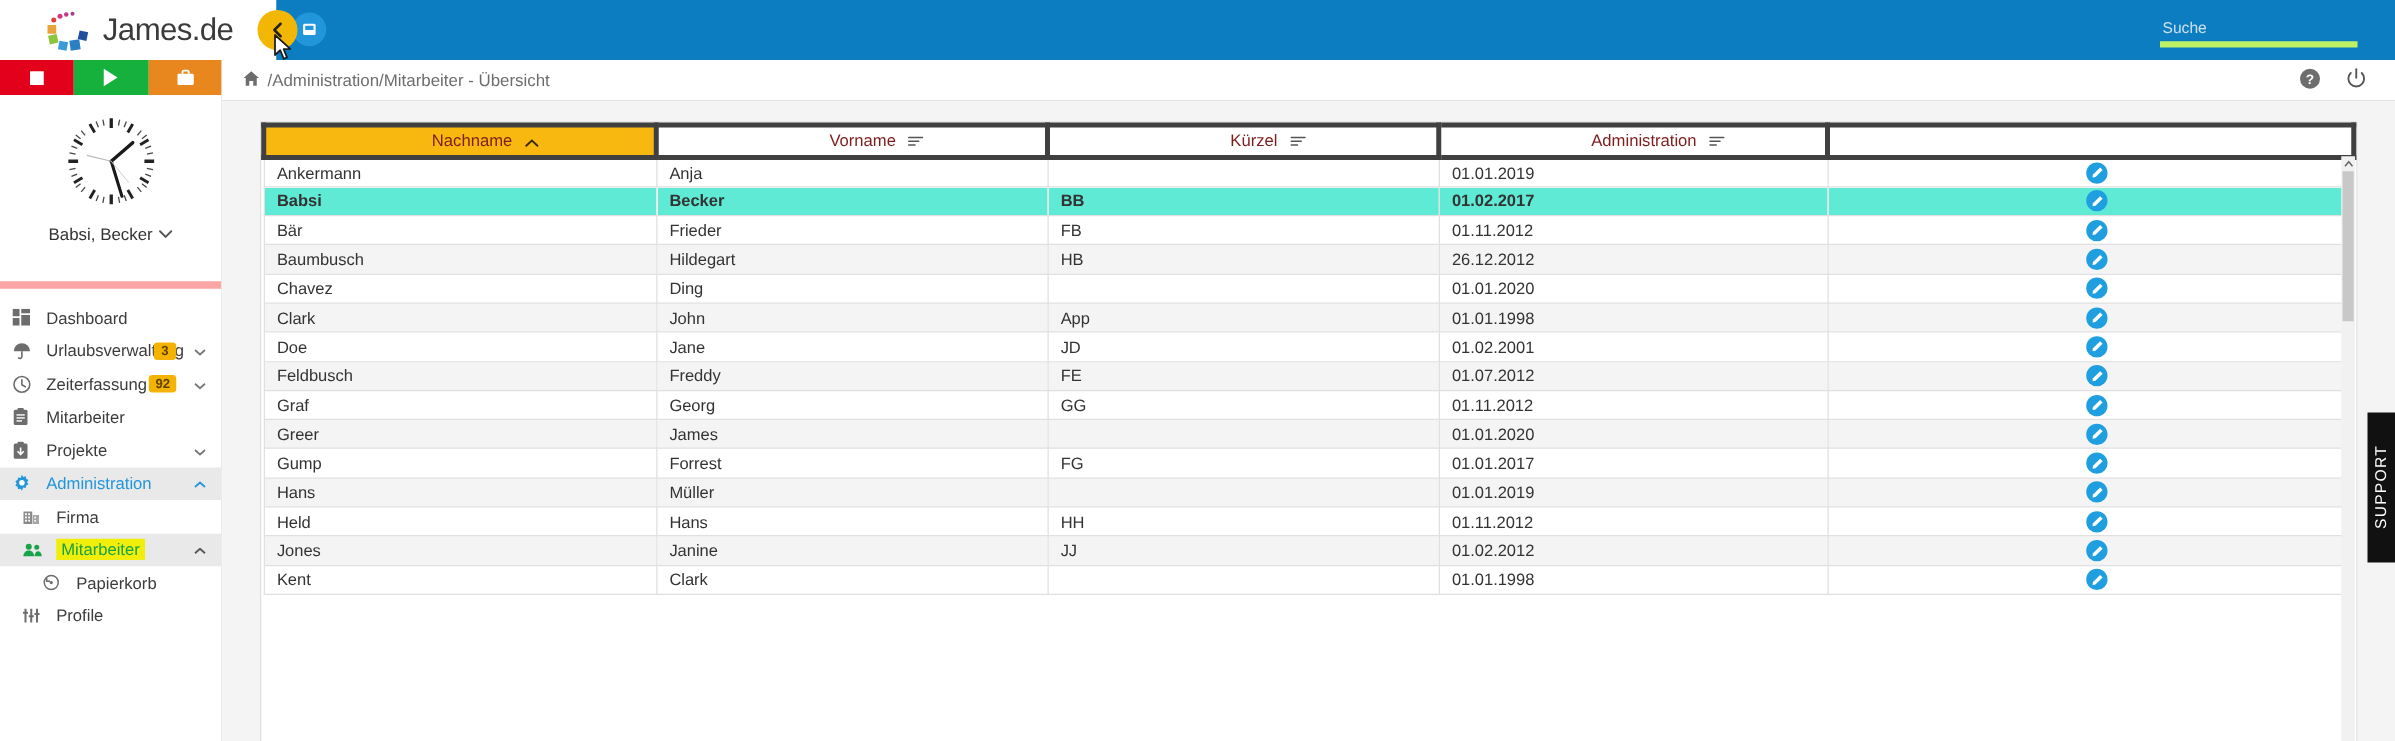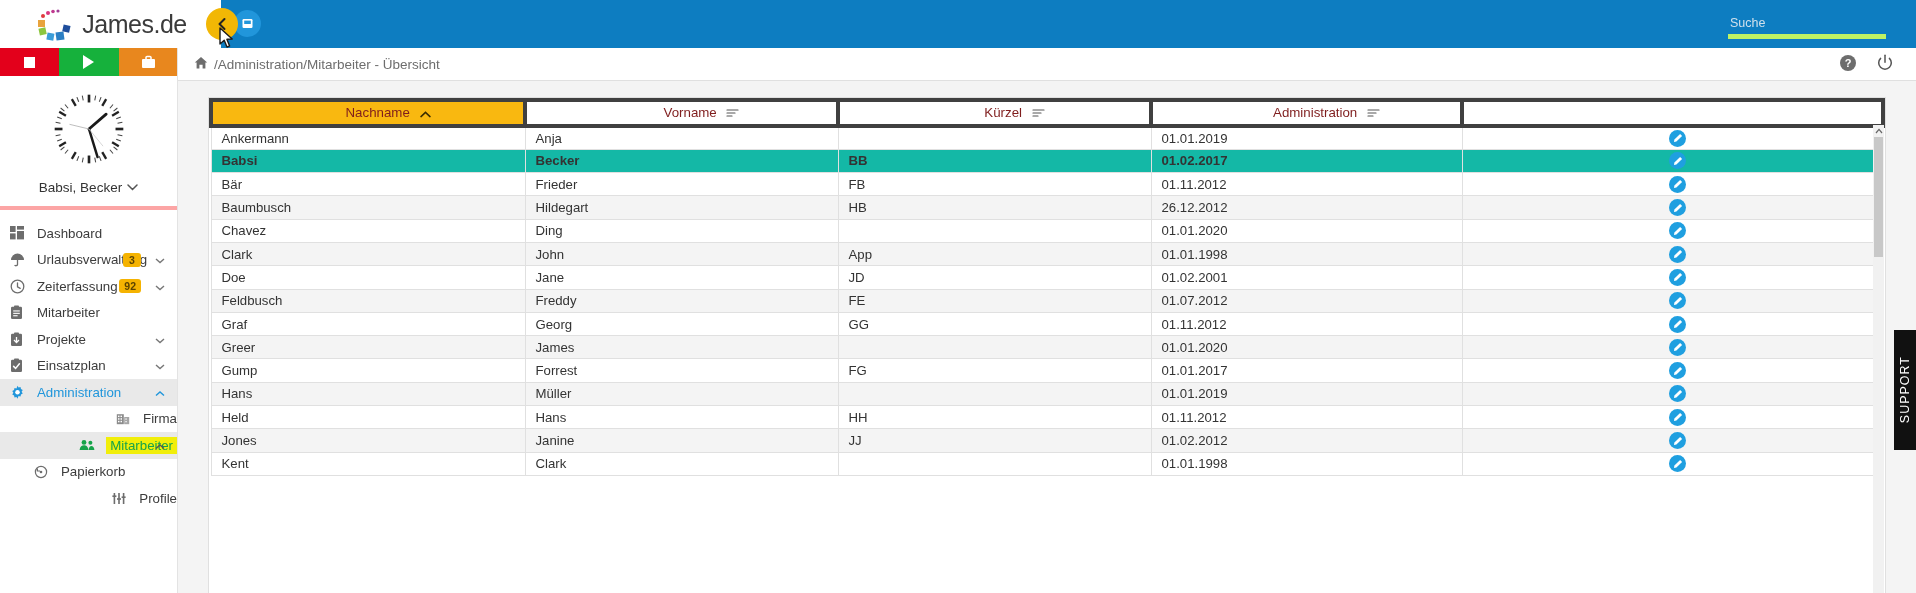--- a/index.html
+++ b/index.html
@@ -54,39 +54,39 @@
     background: #ffffff; border-right: 1px solid #e3e3e3; overflow: hidden;
   }
   .status-bar { display: flex; height: 28px; width: 178px; }
   .status-seg { flex: 1; display: flex; align-items: center; justify-content: center; cursor: pointer; }
   .seg-stop { background: #e3001b; }
   .seg-play { background: #16b13c; }
   .seg-case { background: #e8871e; }
   .sq { width: 11px; height: 11px; background: #fff; }
   .tri { width: 0; height: 0; border-left: 11px solid #fff; border-top: 7px solid transparent; border-bottom: 7px solid transparent; }
 
-  .user-block { padding: 14px 0 10px 0; text-align: center; border-bottom: 4px solid #fca5a5; }
+  .user-block { padding: 14px 0 28px 0; text-align: center; border-bottom: 6px solid #fca5a5; }
   .clock { width: 78px; height: 78px; margin: 0 auto 6px auto; }
   .user-name { font-size: 13.5px; color: #333; display: inline-flex; align-items: center; gap: 5px; cursor: pointer; }
 
   .nav { padding-top: 10px; }
   .nav-item {
     display: flex; align-items: center; height: 26.5px; padding-left: 10px;
     font-size: 13.3px; color: #3c3c3c; cursor: pointer; position: relative;
   }
   .nav-item .ic { width: 21px; display: flex; align-items: center; justify-content: flex-start; flex: 0 0 21px; }
   .nav-item .lbl { margin-left: 6px; white-space: nowrap; }
   .nav-item.active { background: #e9e9e9; color: #2196db; }
   .nav-item.active .lbl { color: #2196db; }
   .nav-item .badge {
     position: absolute; right: 36px; background: #f5b301; color: #5b4300;
     font-size: 10.5px; font-weight: bold; border-radius: 3px; padding: 1px 5px; min-width: 18px; text-align: center;
   }
   .nav-item .chev { position: absolute; right: 12px; }
-  .nav-sub { padding-left: 18px; justify-content: flex-end; }
+  .nav-sub { padding-left: 18px; }
   .nav-sub2 { padding-left: 34px; }
   .nav-item.highlight .lbl { background: #f1ee0a; color: #16a34a; font-weight: normal; padding: 1px 4px; }
   .nav-item.highlight { background: #e9e9e9; }
 
   
   .content { position: absolute; top: 48px; left: 178px; width: 1738px; height: 545px; background: #ffffff; }
   .breadcrumb {
     height: 33px; display: flex; align-items: center; padding-left: 16px;
     font-size: 13.5px; color: #6d6d6d; border-bottom: 1px solid #e0e0e0; position: relative;
   }
@@ -101,21 +101,21 @@
     font-size: 13.3px; font-weight: normal; color: #7f1d1d; height: 26px;
     border: 4px solid #404040; text-align: center; cursor: pointer; background: #ffffff; padding-left: 40px;
   }
   table.grid th.sorted { background: #f9b810; }
   table.grid td {
     font-size: 13.2px; color: #333; height: 23.3px;
     border: 1px solid #e0e0e0; padding-left: 10px; white-space: nowrap; overflow: hidden;
   }
   table.grid tr.odd td { background: #f4f4f4; }
   table.grid tr.even td { background: #ffffff; }
-  table.grid tr.selected td { font-weight: bold; background: #14b8a6; }
+  table.grid tr.selected td { font-weight: bold; background: #5eead4; }
   td.act { text-align: center; padding: 0; }
   .edit-btn {
     display: inline-flex; width: 17px; height: 17px; border-radius: 50%; background: #1f9fe0;
     align-items: center; justify-content: center; cursor: pointer; vertical-align: middle;
   }
   .hdr-ic { display: inline-block; vertical-align: middle; margin-left: 6px; }
 
   .vscroll {
     position: absolute; right: 1px; top: 27px; width: 11px; height: 470px; background: #f1f1f1;
     cursor: pointer;
@@ -323,35 +323,20 @@
             </svg>
         </span>
         <span class="lbl">Projekte</span>
         <span class="chev">
           <svg width="10" height="6" viewBox="0 0 10 6">
               <path d="M1 1 L5 4.6 L9 1" stroke="#777" stroke-width="1.4" fill="none"></path>
             </svg>
         </span>
       </div>
 
-      <div class="nav-item">
-        <span class="ic">
-          <svg width="13" height="15" viewBox="0 0 13 15">
-              <rect x="1" y="1.8" width="11" height="12.2" rx="1.2" fill="#6d6d6d"></rect>
-              <rect x="4" y="0.4" width="5" height="3" rx="0.8" fill="#6d6d6d"></rect>
-              <path d="M3.6 8.4 L5.6 10.4 L9.4 5.8" stroke="#fff" stroke-width="1.5" fill="none" stroke-linecap="round"></path>
-            </svg>
-        </span>
-        <span class="lbl">Einsatzplan</span>
-        <span class="chev">
-          <svg width="10" height="6" viewBox="0 0 10 6">
-              <path d="M1 1 L5 4.6 L9 1" stroke="#777" stroke-width="1.4" fill="none"></path>
-            </svg>
-        </span>
-      </div>
 
       <div class="nav-item active">
         <span class="ic">
           <svg width="15" height="15" viewBox="0 0 16 16">
               <path d="M8 0.8 l1.1 1.9 2.1-.5.5 2.1 1.9 1.1-1.2 1.8 1.2 1.8-1.9 1.1-.5 2.1-2.1-.5L8 14.6 6.9 12.7l-2.1.5-.5-2.1L2.4 10l1.2-1.8L2.4 6.4l1.9-1.1.5-2.1 2.1.5z" fill="#2196db"></path>
               <circle cx="8" cy="7.7" r="2.4" fill="#fff"></circle>
             </svg>
         </span>
         <span class="lbl">Administration</span>
         <span class="chev">

